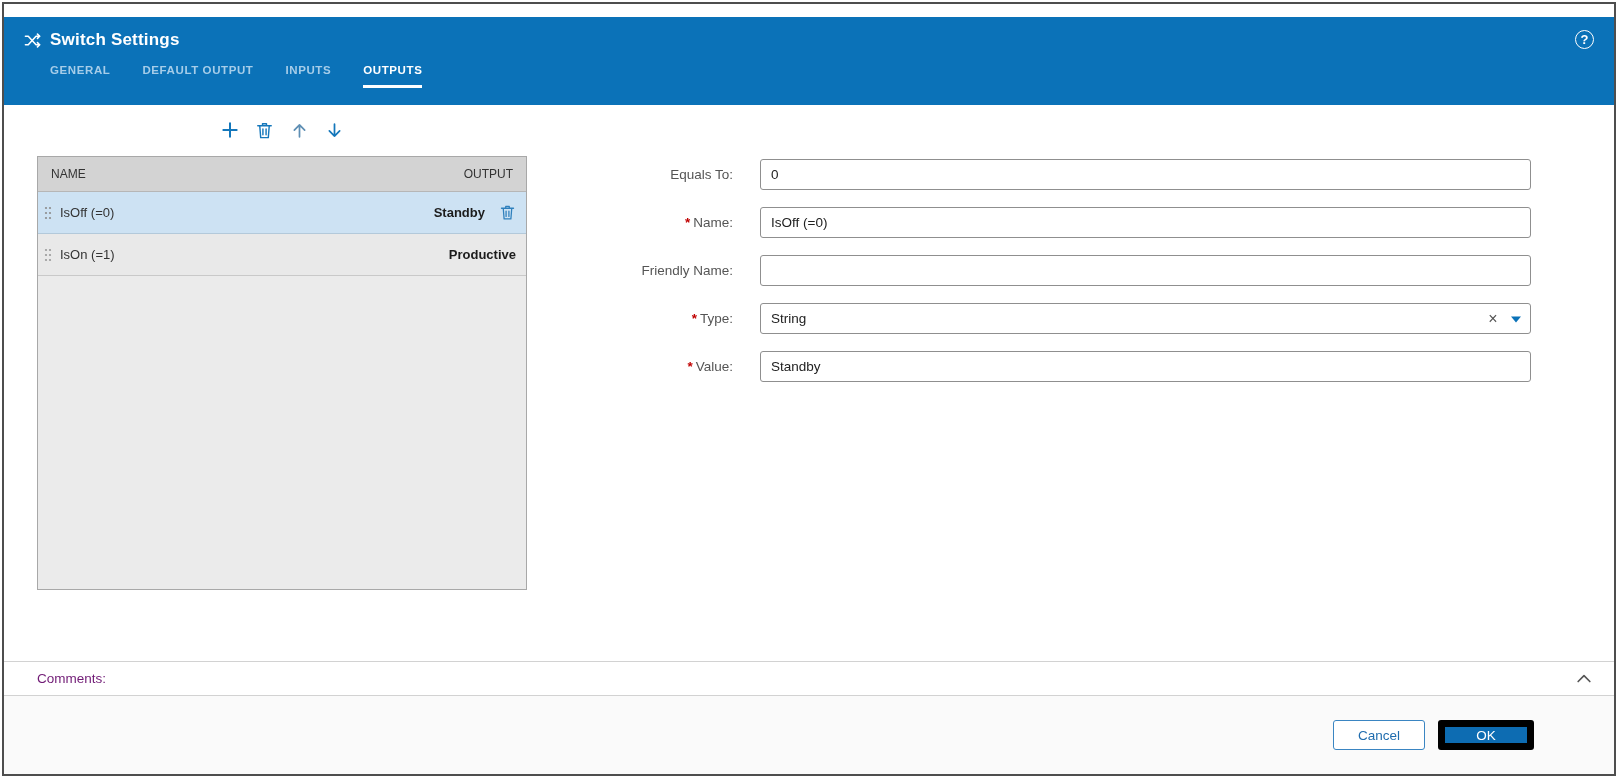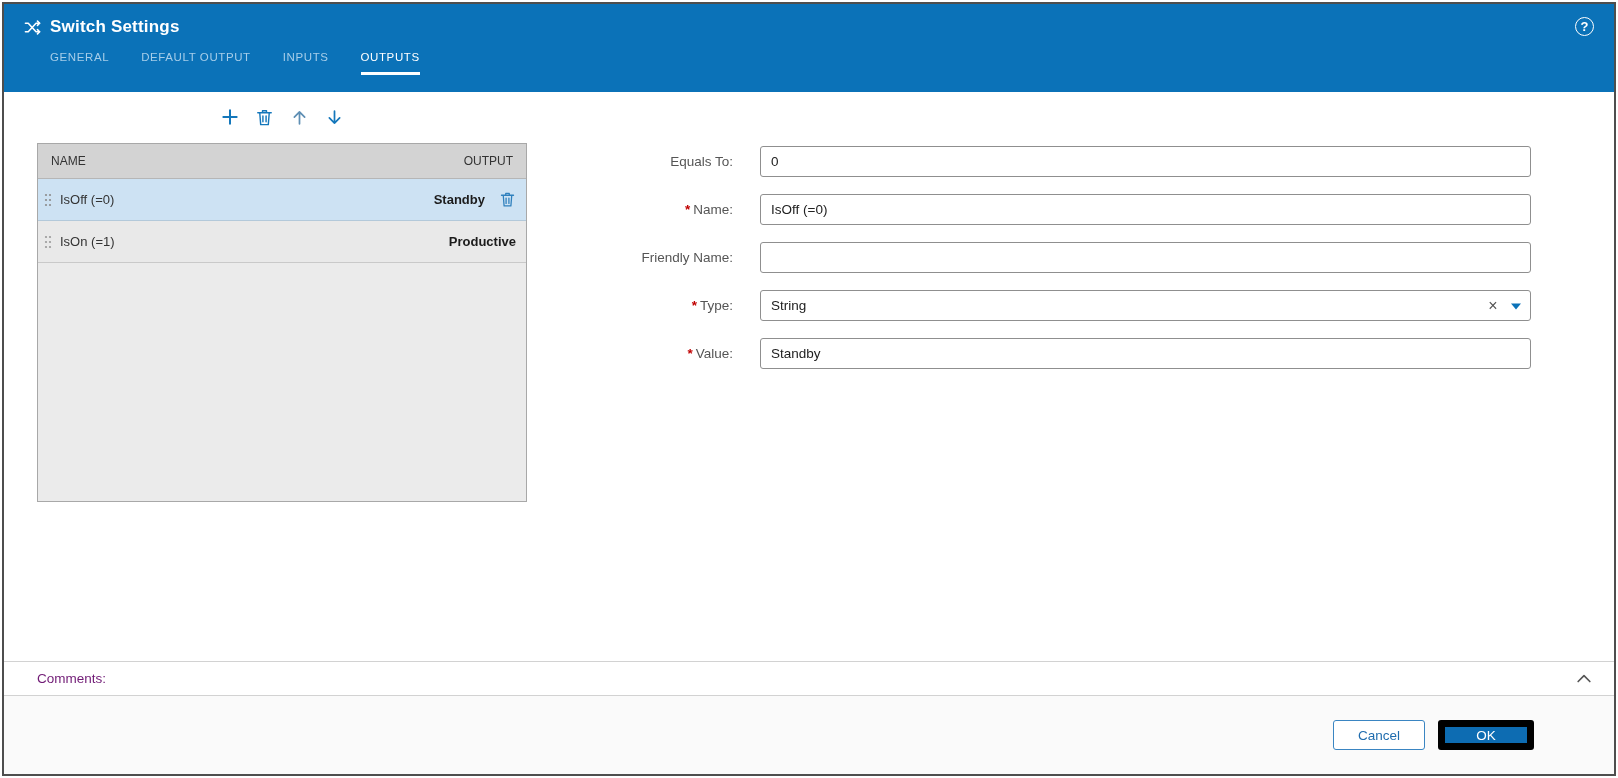--- a/index.html
+++ b/index.html
@@ -4,48 +4,48 @@
 <style>
   * { margin: 0; padding: 0; box-sizing: border-box; }
   html, body { background: #ffffff; font-family: "Liberation Sans", sans-serif; }
   .window {
     width: 1614px; height: 774px; margin: 2px;
     border: 2px solid #4e4e4e; background: #ffffff;
     display: flex; flex-direction: column; overflow: hidden;
   }
 
   
-  .titlebar { background: #0b72b8; height: 88px; flex: 0 0 auto; position: relative; }
+  .titlebar { background: #0b72b8; height: 88px; flex: 0 0 auto; position: relative; margin-top: 13px; }
   .title-row { display: flex; align-items: center; padding: 13px 20px 0 20px; }
   .app-icon { width: 17px; height: 17px; margin-right: 9px; display: inline-flex; }
   .page-title { color: #ffffff; font-size: 17px; font-weight: 700; letter-spacing: 0.2px; }
   .help-icon {
     position: absolute; top: 13px; right: 20px;
     width: 19px; height: 19px; border: 1.5px solid #ffffff; border-radius: 50%;
     color: #ffffff; font-size: 13px; font-weight: 700;
     display: flex; align-items: center; justify-content: center; cursor: pointer;
   }
   .tabs { display: flex; gap: 32px; margin: 14px 0 0 46px; }
   .tab {
-    color: #a6cde9; font-size: 11.5px; letter-spacing: 0.6px; font-weight: 400;
+    color: #a6cde9; font-size: 11.5px; letter-spacing: 0.6px; font-weight: 700;
     padding-bottom: 9px; border-bottom: 3px solid transparent; cursor: pointer;
     text-transform: uppercase;
   }
   .tab.active { color: #ffffff; border-bottom-color: #ffffff; }
 
   
   .main { flex: 1 1 auto; display: flex; background: #ffffff; overflow: hidden; }
 
   .left-panel { width: 490px; margin-left: 33px; flex: 0 0 auto; display: flex; flex-direction: column; }
   .toolbar { display: flex; justify-content: center; align-items: center; gap: 15px; margin-top: 11px; height: 28px; }
   .toolbar .tool { width: 20px; height: 20px; display: inline-flex; align-items: center; justify-content: center; cursor: pointer; }
   .toolbar svg { display: block; }
 
   .outputs-table {
-    margin-top: 12px; height: 359px; border: 1px solid #a8a8a8;
+    margin-top: 12px; height: 434px; border: 1px solid #a8a8a8;
     display: flex; flex-direction: column; background: #0c4a6e; overflow: hidden;
   }
   .thead {
     height: 35px; flex: 0 0 auto; background: #d3d3d3; border-bottom: 1px solid #b6b6b6;
     display: flex; align-items: center; justify-content: space-between; padding: 0 13px;
     font-size: 12px; color: #333333; font-weight: 400;
   }
   .trow {
     height: 42px; flex: 0 0 auto; display: flex; align-items: center;
     padding: 0 10px 0 6px; border-bottom: 1px solid #c9c9c9; background: #e9e9e9; cursor: pointer;

